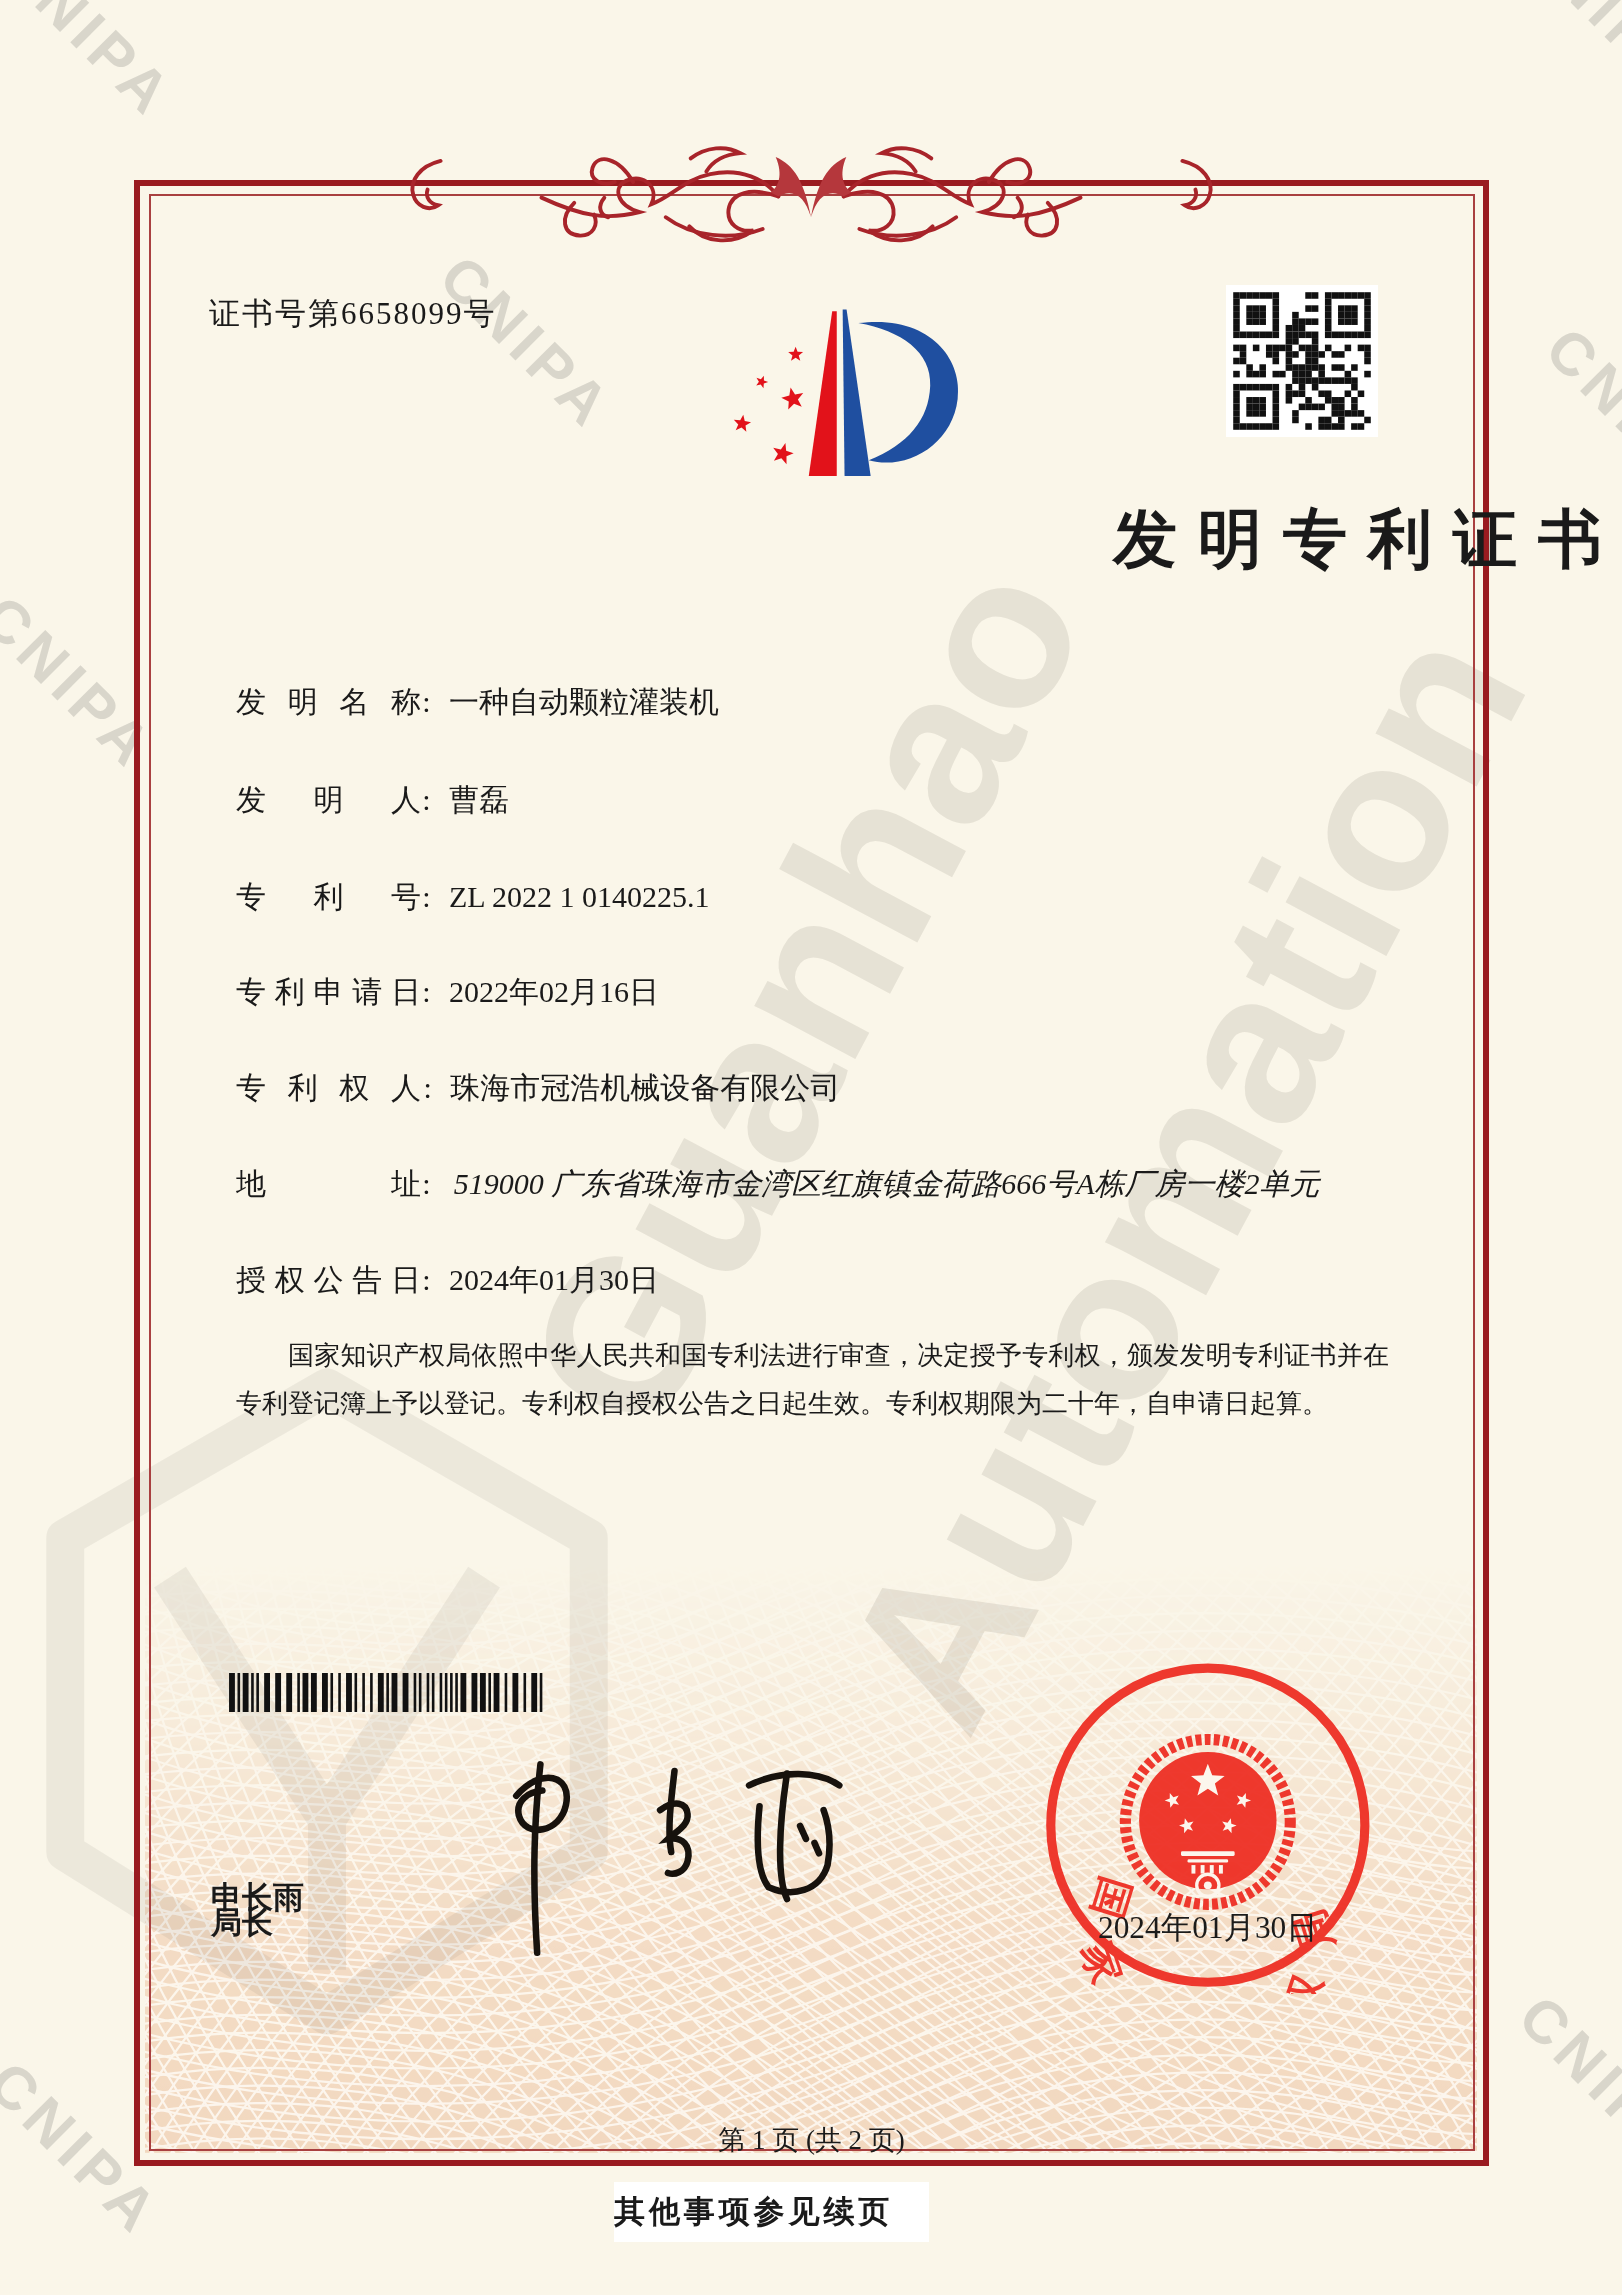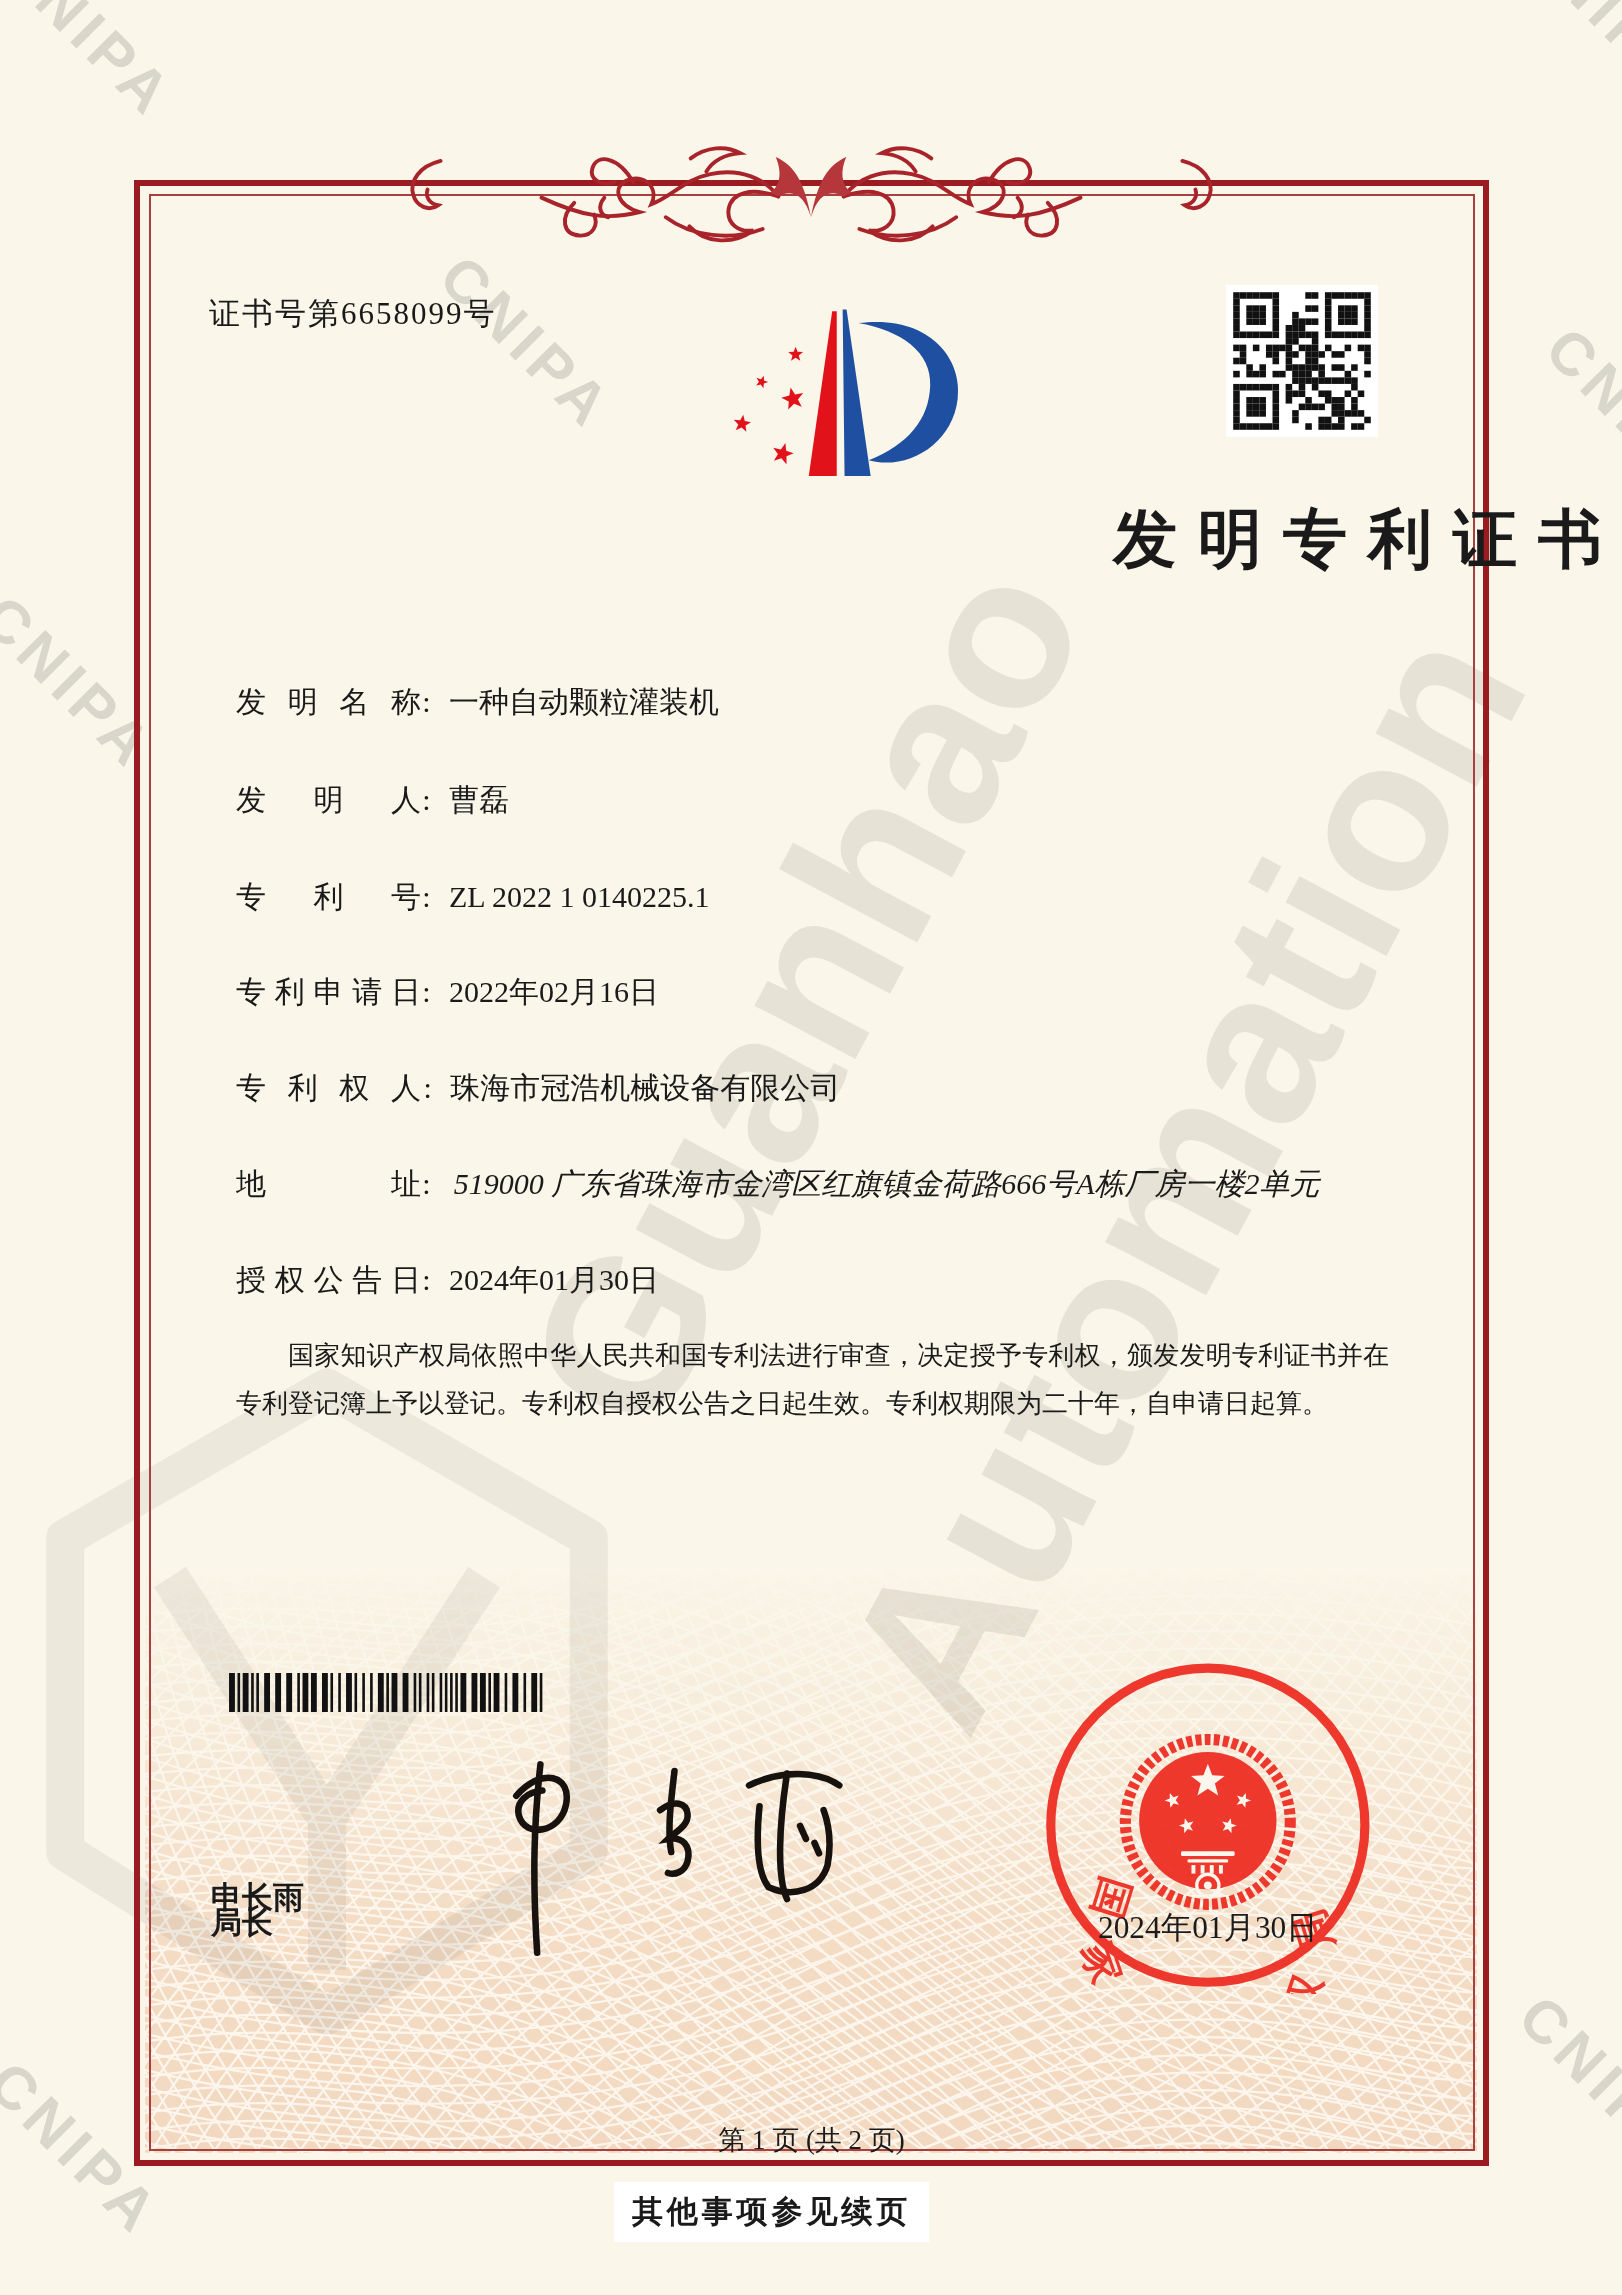--- a/index.html
+++ b/index.html
@@ -39,21 +39,21 @@
   .paras p{margin:0 0 23.6px 0;font-size:26px;line-height:48px;text-indent:2em;text-align:justify;}
   #barcode{left:228px;top:1673px;z-index:5;}
   .sig-title{left:211px;top:1902px;font-size:31px;font-weight:700;
     font-family:"Liberation Sans","DejaVu Sans",sans-serif;z-index:5;}
   .sig-name{left:211px;top:1877px;font-size:31px;font-weight:700;
     font-family:"Liberation Sans","DejaVu Sans",sans-serif;z-index:5;}
   #signature{left:478px;top:1733px;z-index:5;}
   #seal{left:1039px;top:1657px;z-index:6;opacity:0.95;}
   .page-footer{left:0;top:2091px;width:1623px;text-align:center;font-size:27px;z-index:5;margin-top:31px;}
   .cont-strip{left:614px;top:2182px;width:315px;height:60px;background:#ffffff;z-index:5;
-    text-align:center;line-height:60px;font-size:31px;font-weight:700;letter-spacing:3.9px;}
+    line-height:60px;font-size:31px;font-weight:700;letter-spacing:3.9px;}
 </style>
 </head>
 <body>
 
 <div class="wm-cnipa" style="left:-19.6px;top:-3.9px;">CNIPA</div>
 <div class="wm-cnipa" style="left:419px;top:308px;">CNIPA</div>
 <div class="wm-cnipa" style="left:1498px;top:-26px;">CNIPA</div>
 <div class="wm-cnipa" style="left:1525px;top:380px;">CNIPA</div>
 <div class="wm-cnipa" style="left:-39px;top:648px;">CNIPA</div>
 <div class="wm-cnipa" style="left:-33px;top:2114px;">CNIPA</div>

